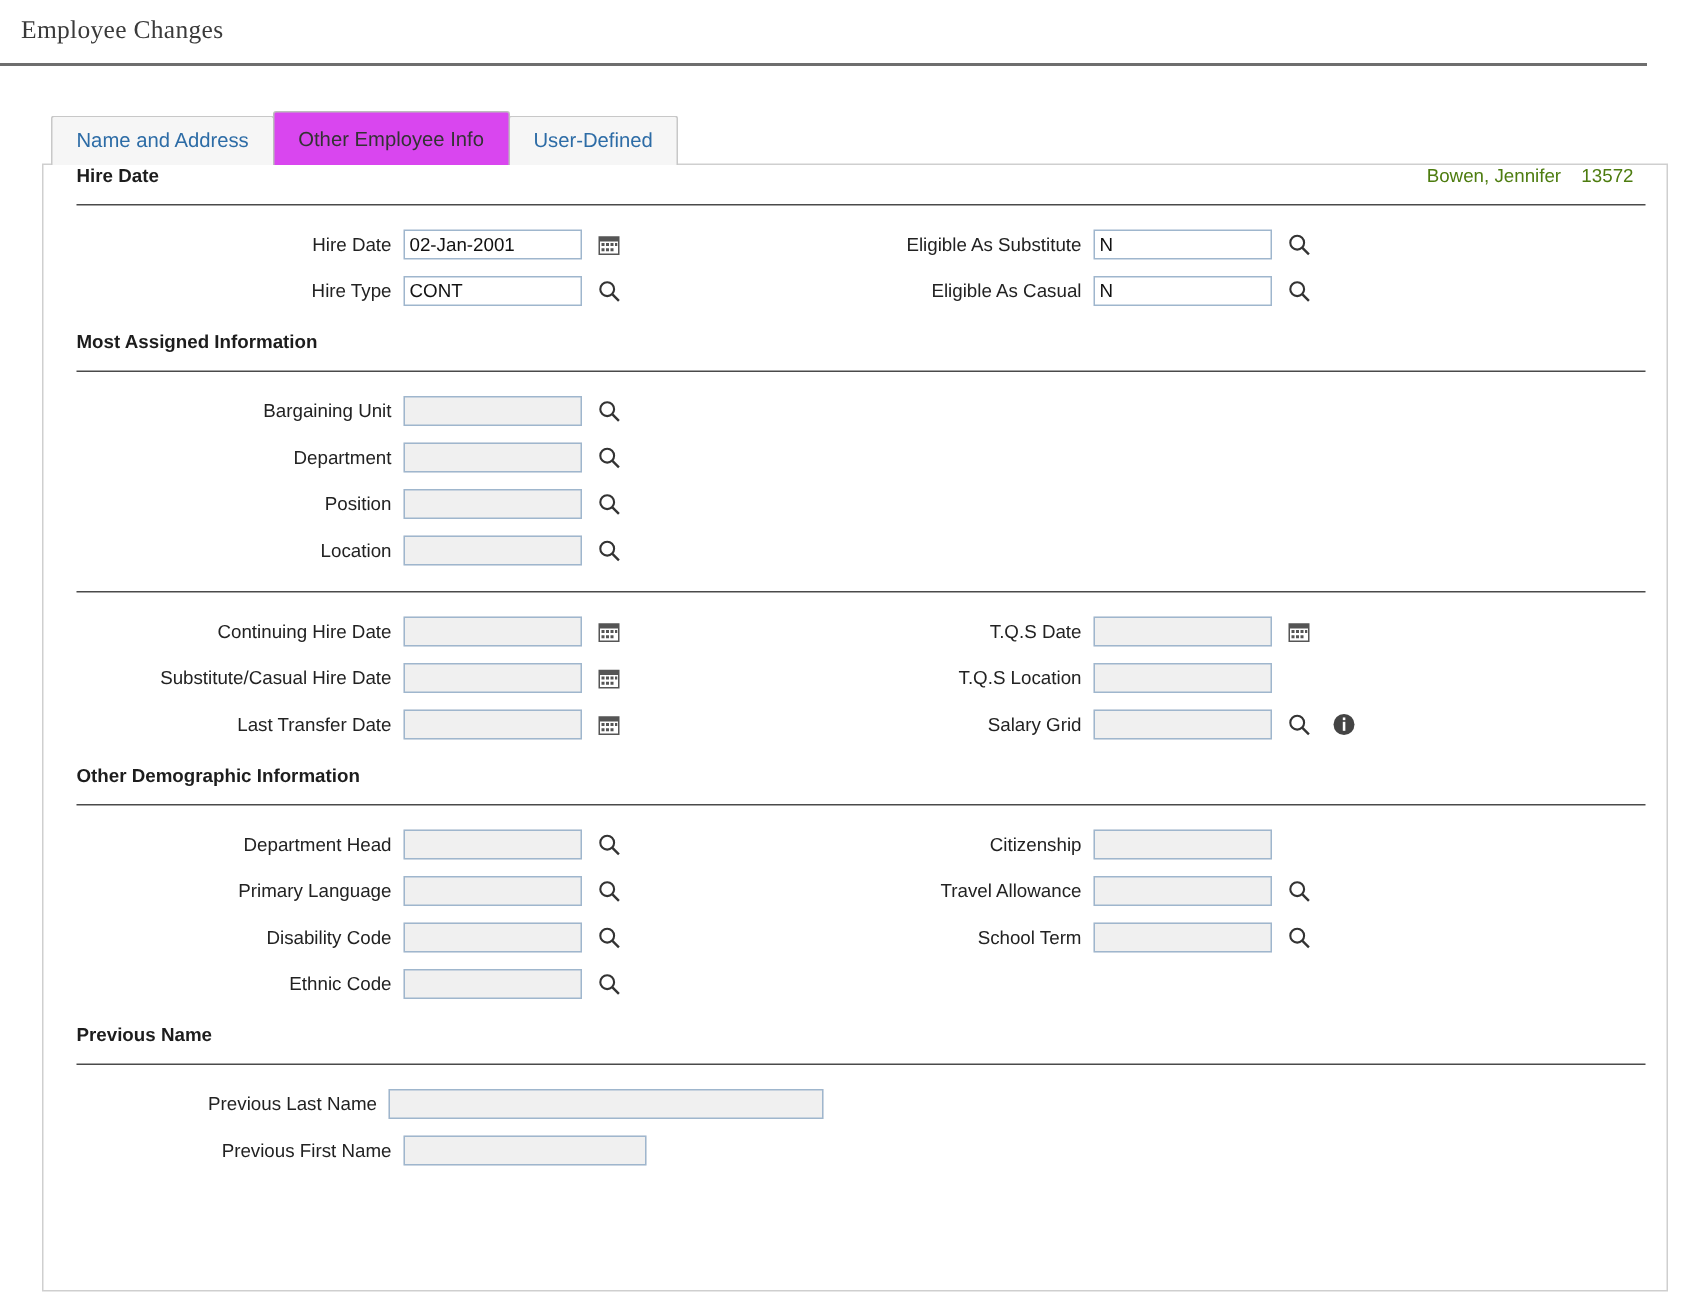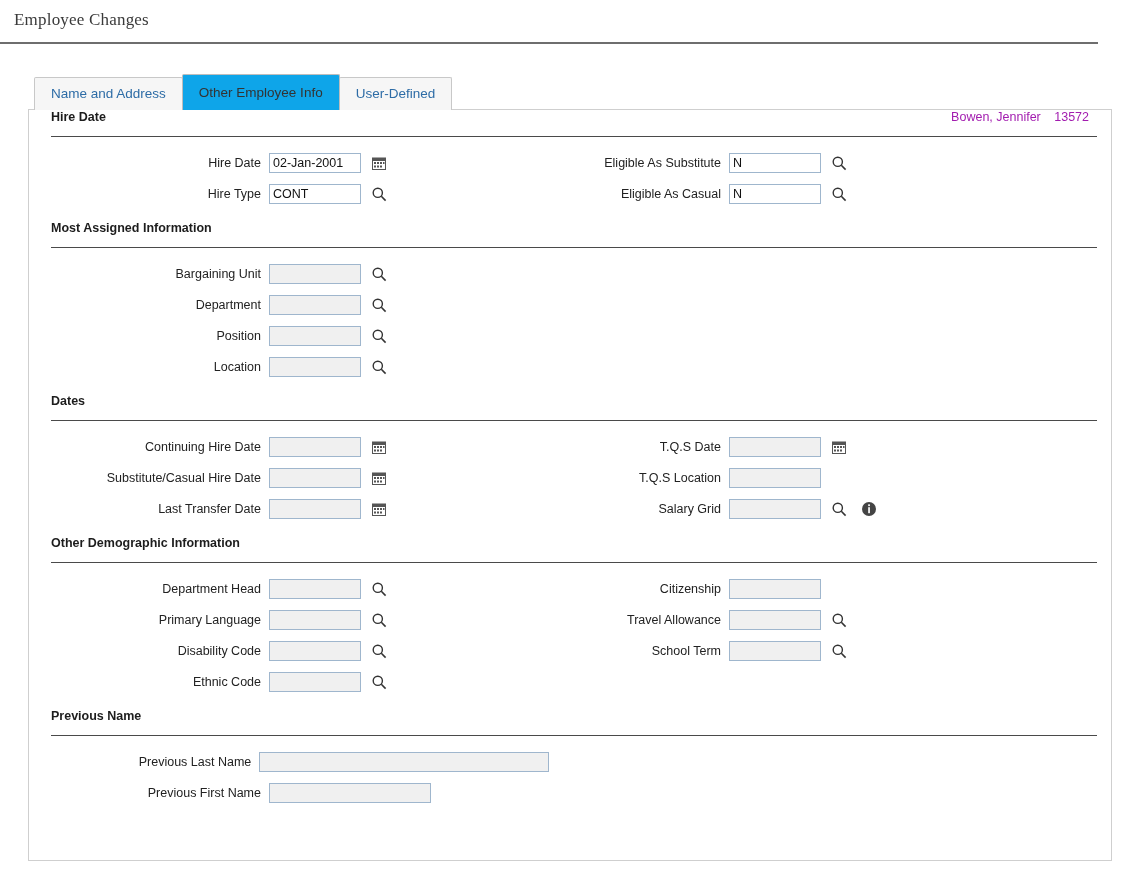--- a/index.html
+++ b/index.html
@@ -49,21 +49,21 @@
     padding: 8px 16px 8px 16px;
     font-size: 13.5px;
     margin-right: -1px;
     border-radius: 2px 2px 0 0;
     line-height: 16px;
     cursor: pointer;
     white-space: nowrap;
     text-align: center;
   }
   .tab.active {
-    background: #0ea5e9;
+    background: #d946ef;
     color: #333333;
     position: relative;
     z-index: 4;
     padding-top: 10px;
     padding-bottom: 9px;
     border-color: #bdbdbd;
   }
 
   
   .panel {
@@ -89,21 +89,21 @@
   .section-title {
     font-weight: bold;
     font-size: 12.5px;
     color: #1d1d1d;
     white-space: nowrap;
     padding-right: 10px;
   }
   .section-emp {
     margin-left: auto;
     font-size: 12.5px;
-    color: #a21caf;
+    color: #4d7c0f;
     white-space: nowrap;
     padding-right: 8px;
   }
   .section-emp .emp-id { margin-left: 10px; }
   .section-rule {
     height: 1px;
     background: #4a4a4a;
     margin: 0 14px 0 22px;
   }
 
@@ -136,21 +136,21 @@
     height: 20px;
     font-family: "Liberation Sans", sans-serif;
     font-size: 12.5px;
     color: #111;
     padding: 0 3px;
     box-sizing: border-box;
     outline: none;
     width: 116px;
   }
   input.fld.filled { background: #ffffff; }
-  input.fld.w116 { width: 92px; }
+  input.fld.w116 { width: 119px; }
   input.fld.w302 { width: 302px; }
   input.fld.w162 { width: 162px; }
 
   .icon {
     display: inline-block;
     margin-left: 10px;
     width: 16px;
     height: 16px;
     line-height: 16px;
     vertical-align: middle;
@@ -320,23 +320,20 @@
           </span>
         </div>
       </div>
       <div class="col-right"></div>
     </div>
   </div>
 
   <div class="sec-gap"></div>
 
   <div class="section">
-    <div class="section-head">
-      <span class="section-title">Dates</span>
-    </div>
     <div class="section-rule"></div>
 
     <div class="cols">
       <div class="col-left">
 
         <div class="frow">
           <div class="flabel">Continuing Hire Date</div>
           <input class="fld w116" value="" style="">
           <span class="icon-slot">
             <span class="icon">

